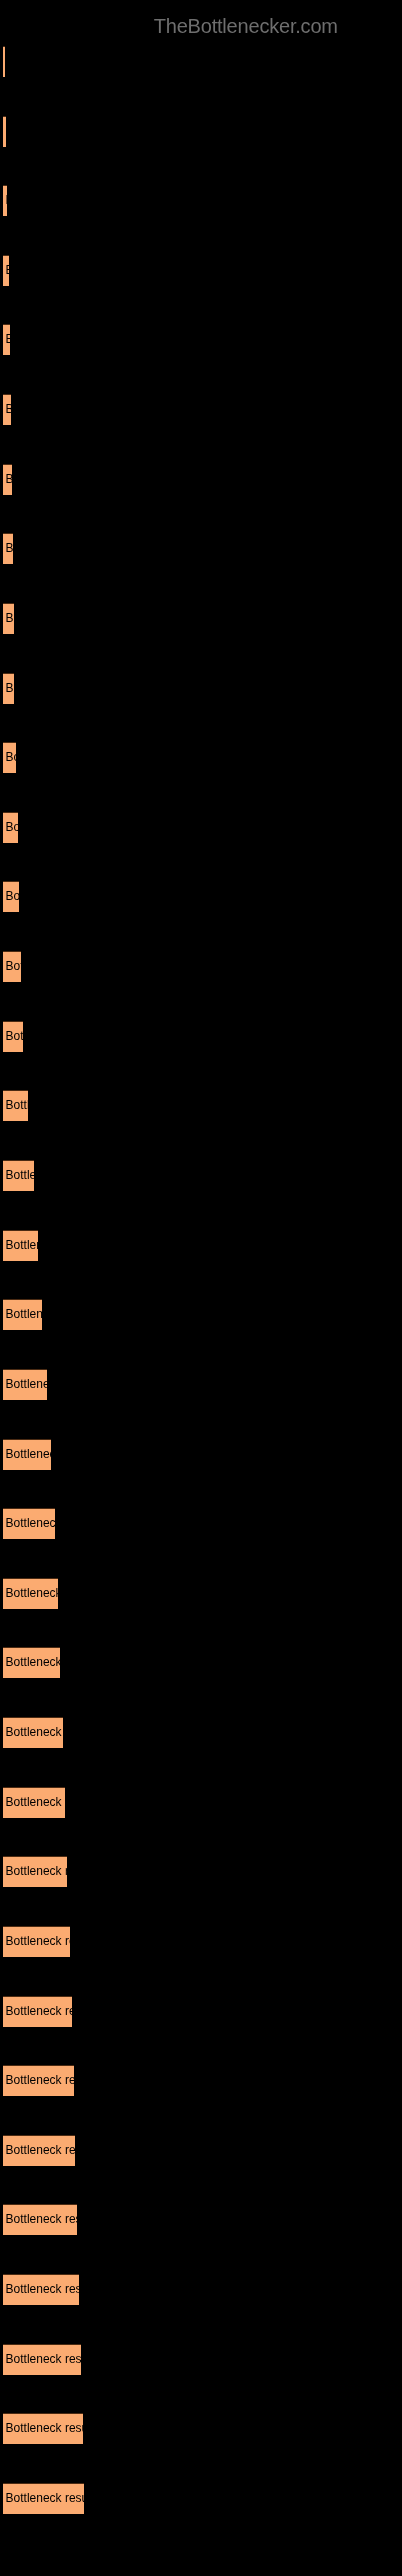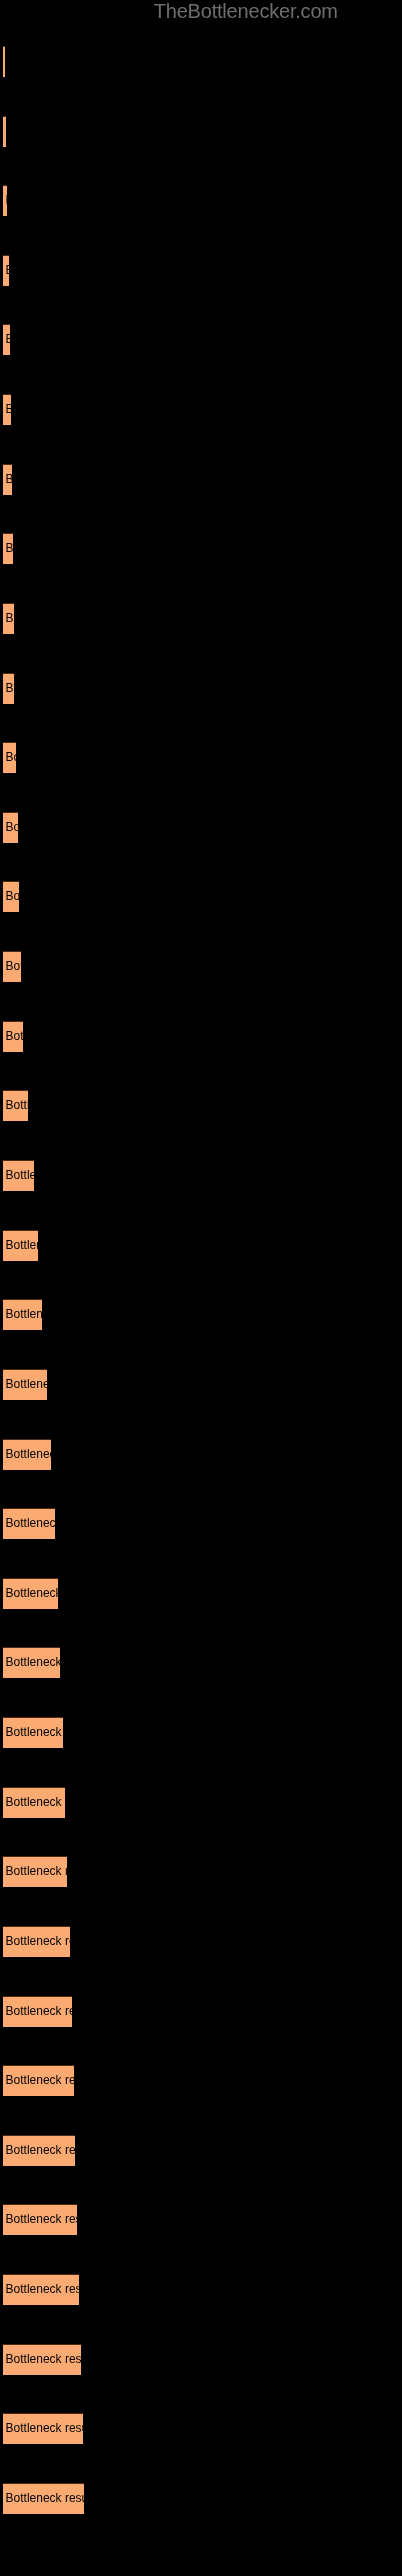--- a/index.html
+++ b/index.html
@@ -15,21 +15,21 @@
     overflow: hidden;
   }
   #page-root {
     position: relative;
     width: 403px;
     height: 2576px;
     background: #000000;
   }
   .site-header {
     position: absolute;
-    top: 0;
+    top: 15px;
     left: 0;
     width: 341px;
     height: 24px;
   }
   .site-title {
     position: absolute;
     right: 3.2px;
     top: -0.8px;
     font-size: 20px;
     line-height: 24px;

